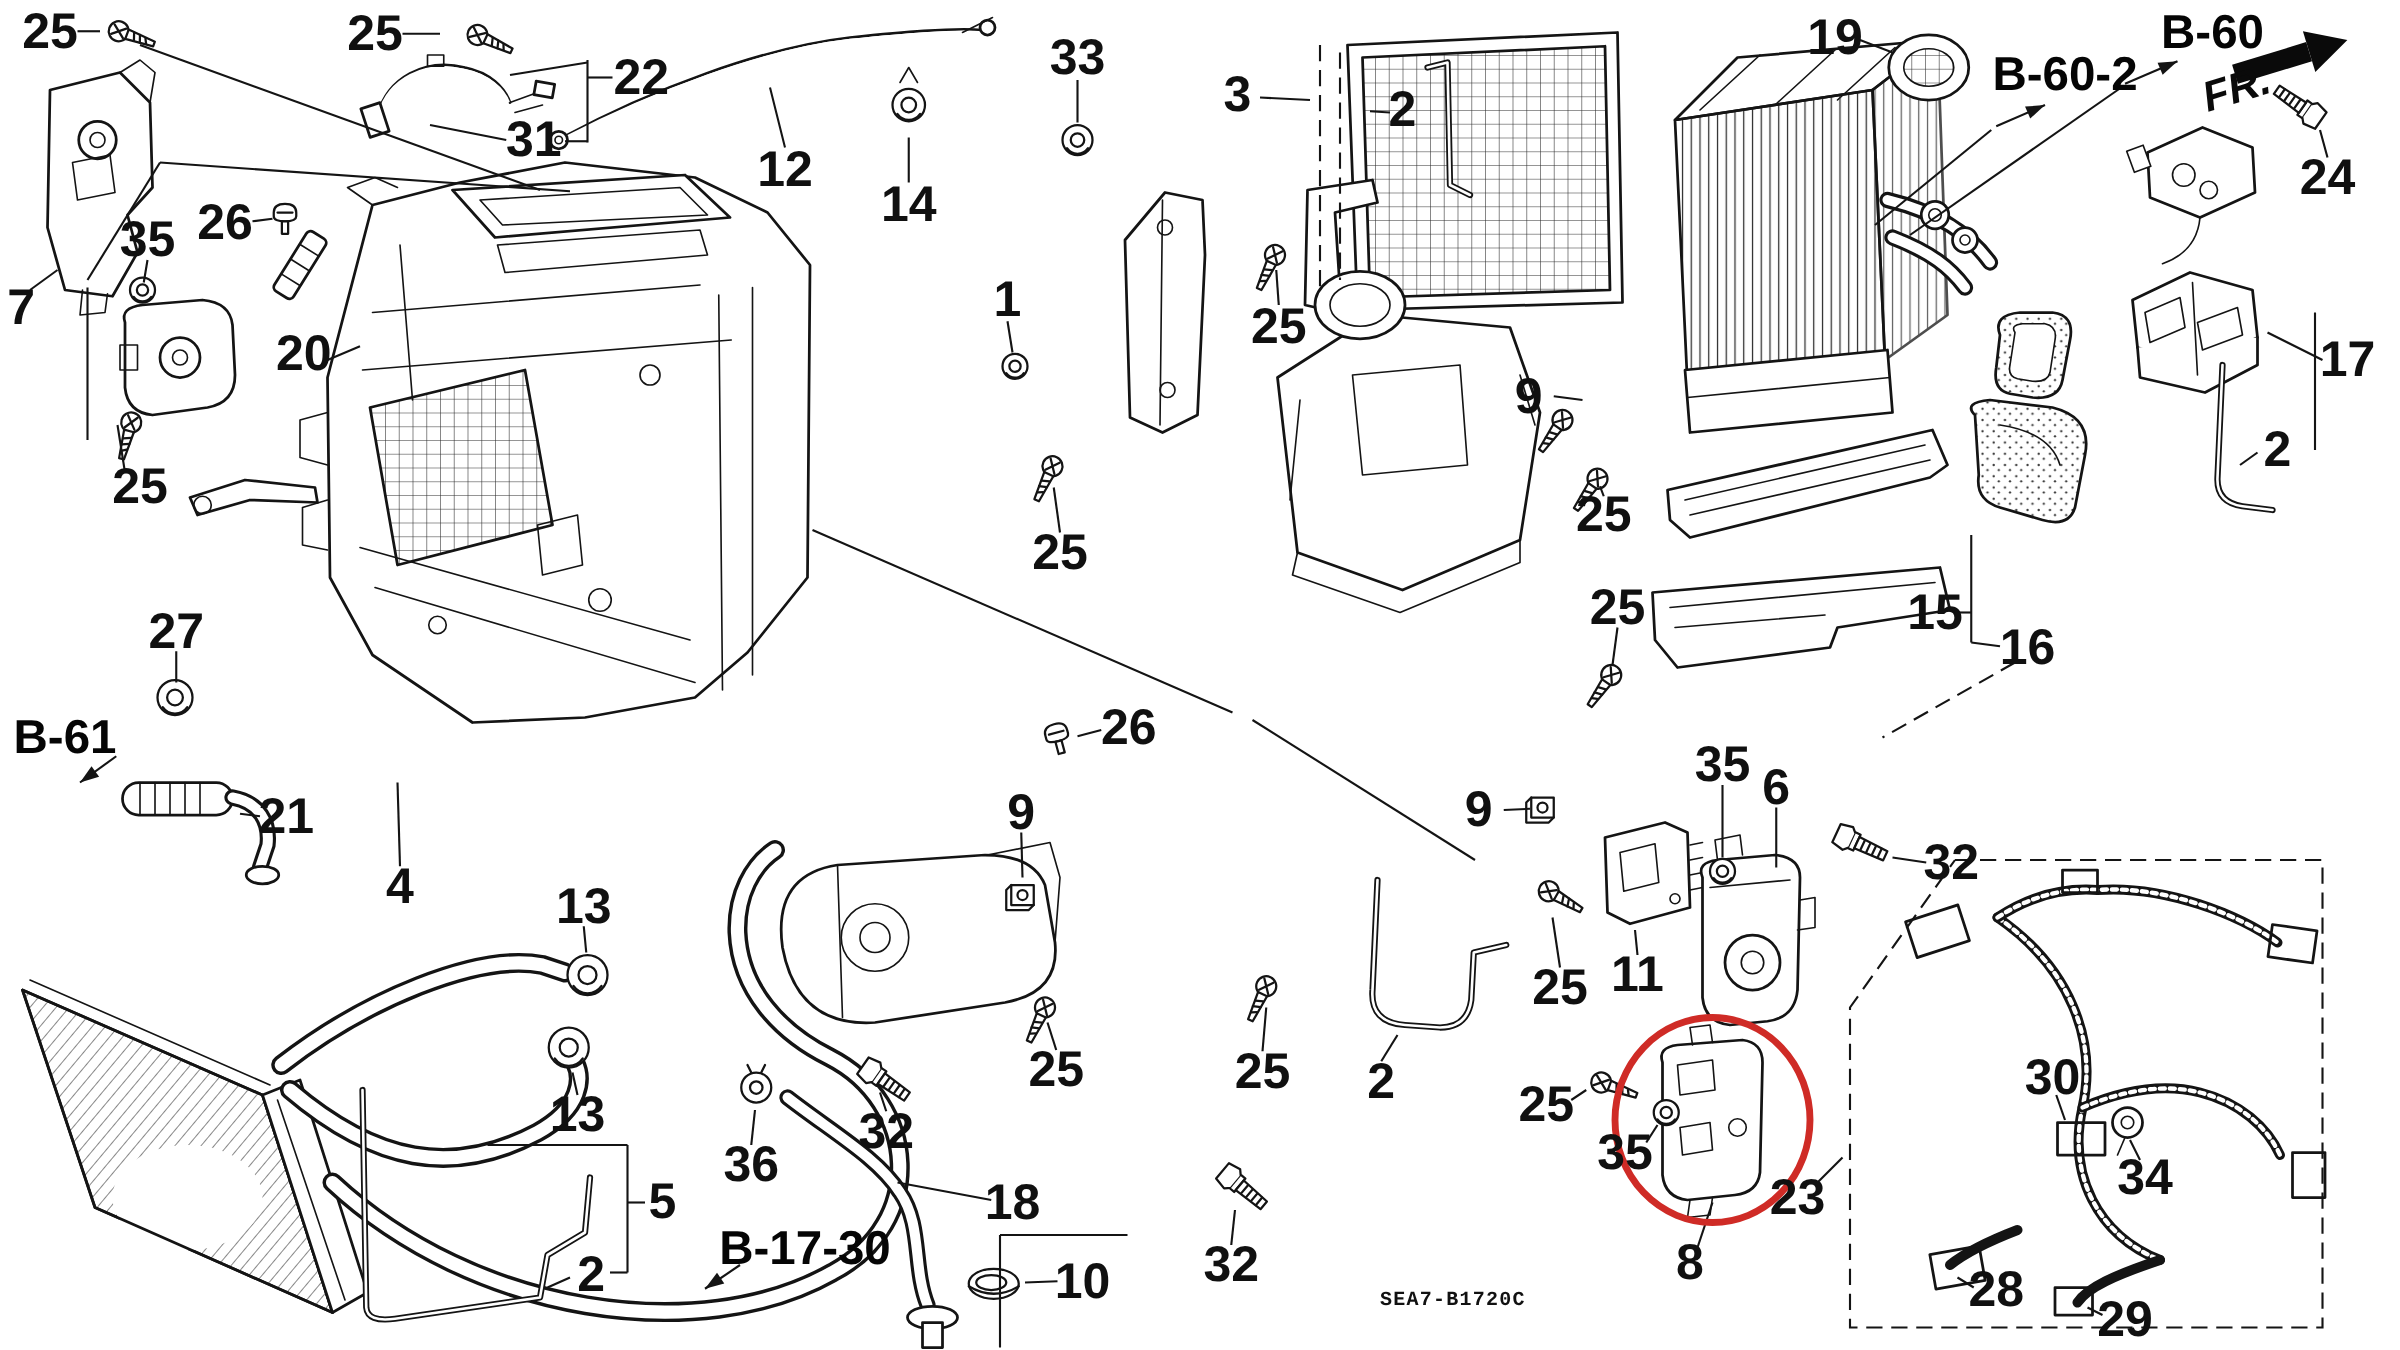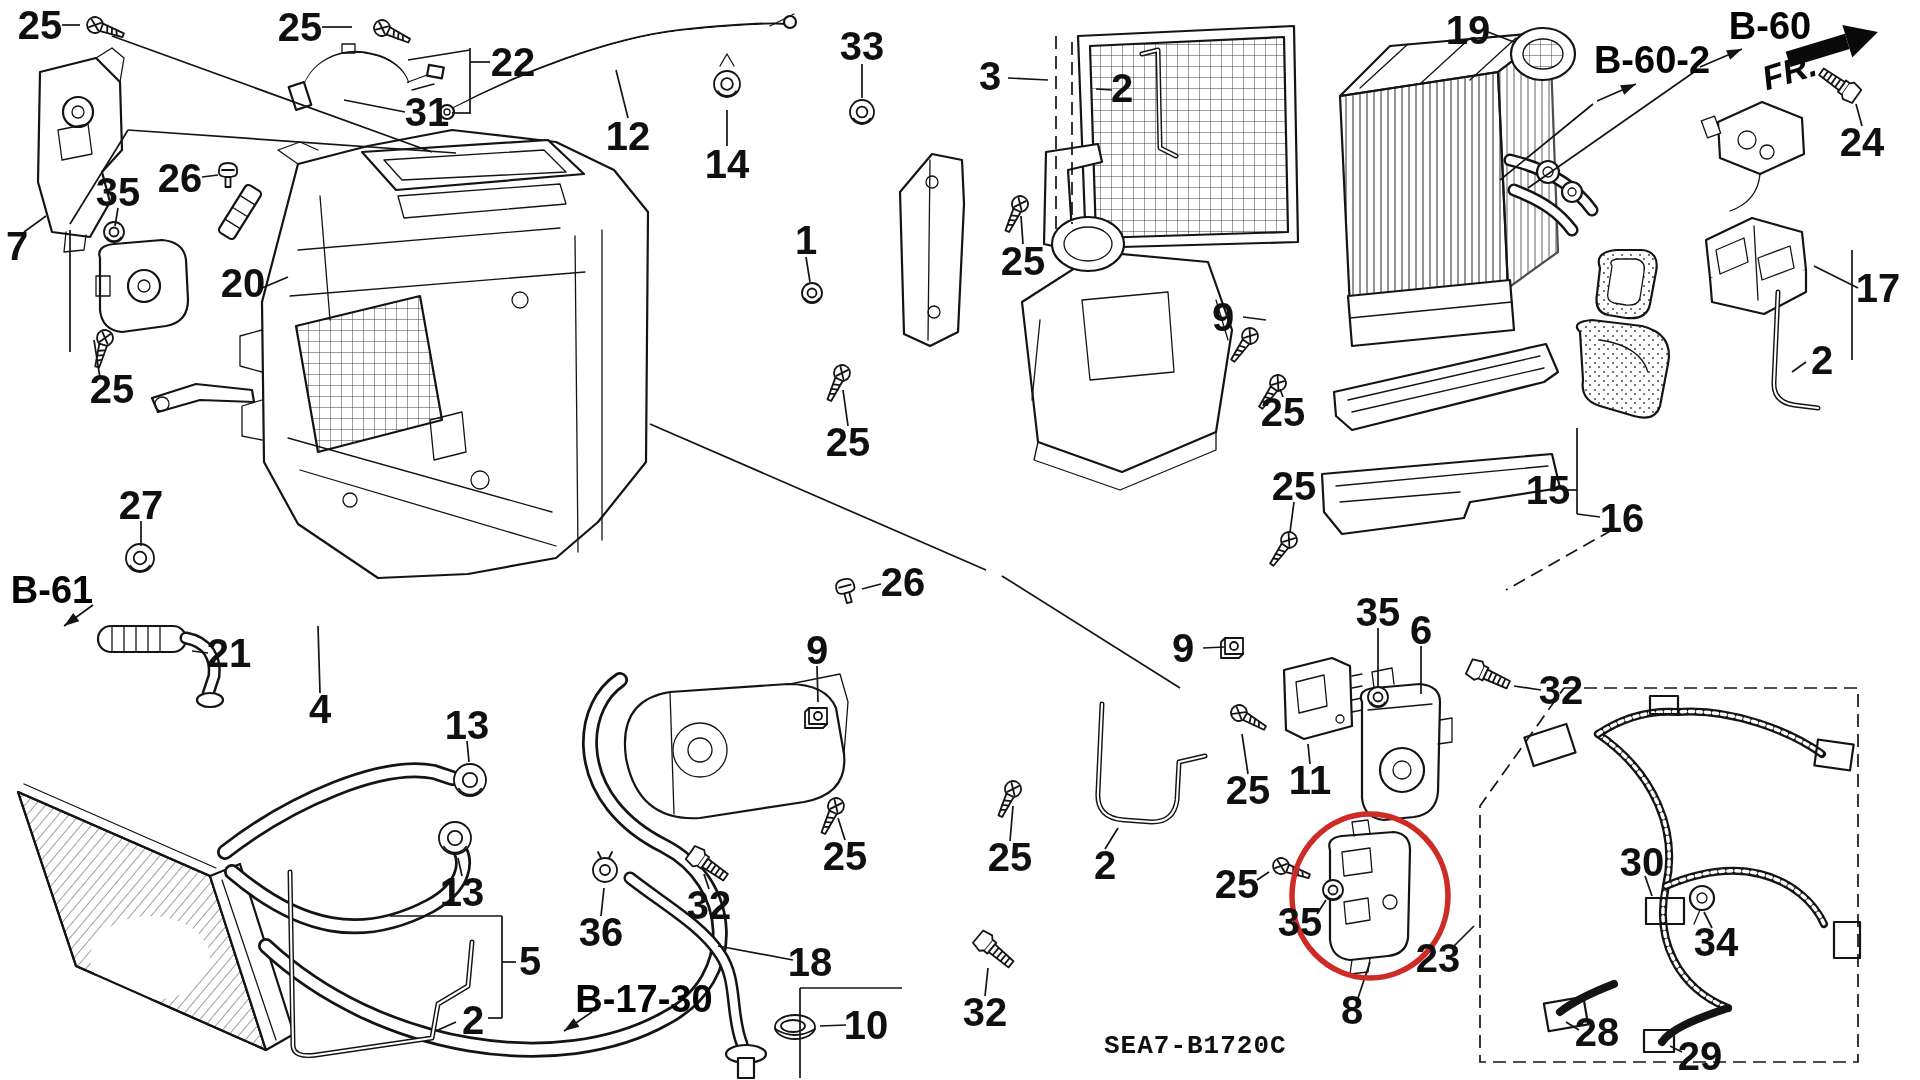--- a/index.html
+++ b/index.html
@@ -18,21 +18,21 @@
   .tubeo{stroke:#141414;fill:none;stroke-width:16;stroke-linecap:round;}
   .tubei{stroke:#ffffff;fill:none;stroke-width:10.5;stroke-linecap:round;}
   .tubeo2{stroke:#141414;fill:none;stroke-width:13;stroke-linecap:round;}
   .tubei2{stroke:#ffffff;fill:none;stroke-width:8;stroke-linecap:round;}
   .gko{stroke:#141414;fill:none;stroke-width:5;stroke-linecap:round;stroke-linejoin:round;}
   .gki{stroke:#ffffff;fill:none;stroke-width:2.1;stroke-linecap:round;stroke-linejoin:round;}
   .wireo{stroke:#141414;fill:none;stroke-width:8;stroke-linecap:round;}
   .wirei{stroke:#ffffff;fill:none;stroke-width:3.5;stroke-linecap:round;stroke-dasharray:4 4;}
   .code-text{position:absolute;left:1104px;top:1031px;color:#111;
        font-family:"Liberation Mono","DejaVu Sans Mono",monospace;
-       font-size:26px;font-weight:bold;letter-spacing:1px;}
+       font-size:16px;font-weight:bold;letter-spacing:1px;}
   .fr-text{position:absolute;left:1762px;top:52px;color:#0a0a0a;font-size:34px;
        font-weight:bold;font-style:italic;transform:rotate(-17deg);}
 </style>
 </head>
 <body>
 
 <div id="stage">
 
 <svg id="art" width="1920" height="1080" viewBox="0 0 1920 1080">
   <defs>

